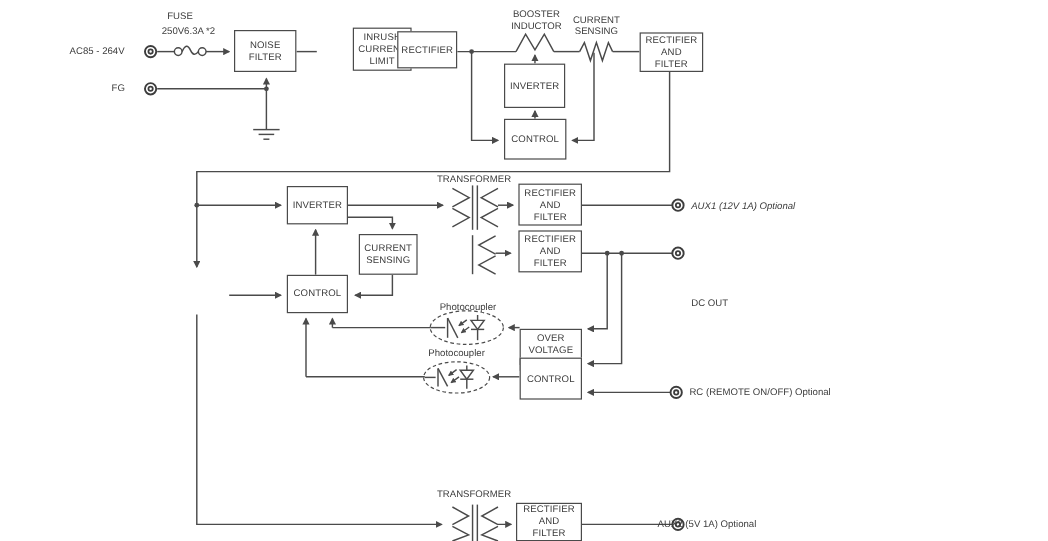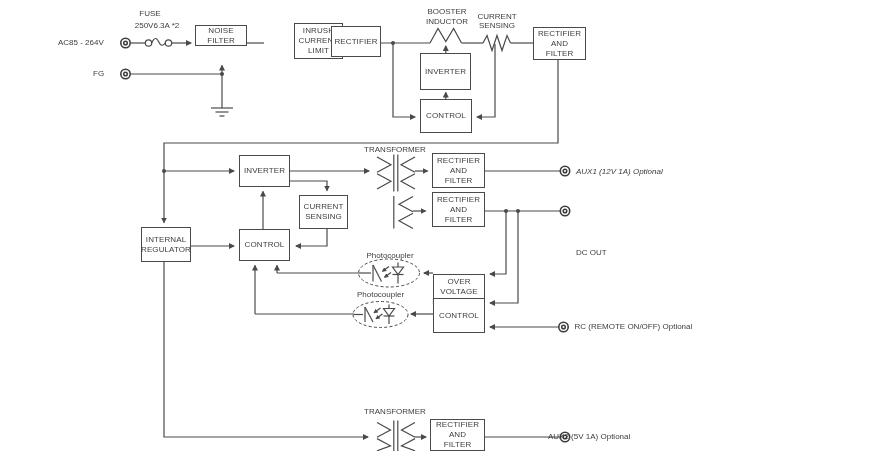--- a/index.html
+++ b/index.html
@@ -164,36 +164,34 @@
         <circle cx="563.5" cy="327" r="4.7" stroke-width="1.6"></circle>
           <circle cx="563.5" cy="327" r="1.8" stroke-width="1.5"></circle>
       </g>
       <g>
         <circle cx="565" cy="437" r="4.7" stroke-width="1.6"></circle>
           <circle cx="565" cy="437" r="1.8" stroke-width="1.5"></circle>
       </g>
     </g>
   </svg>
 
-  <div class="box" style="left:195px;top:25px;width:52px;height:21px;">NOISE
+  <div class="box" style="left:195px;top:25px;width:52px;height:35px;">NOISE
 FILTER</div>
   <div class="box" style="left:264px;top:23px;width:49px;height:36px;margin-left:30px;">INRUSH
 CURRENT
 LIMIT</div>
   <div class="box" style="left:331px;top:26px;width:50px;height:31px;">RECTIFIER</div>
   <div class="box" style="left:533px;top:27px;width:53px;height:33px;">RECTIFIER
 AND
 FILTER</div>
   <div class="box" style="left:420px;top:53px;width:51px;height:37px;">INVERTER</div>
   <div class="box" style="left:420px;top:99px;width:52px;height:34px;">CONTROL</div>
   <div class="box" style="left:239px;top:155px;width:51px;height:32px;">INVERTER</div>
   <div class="box" style="left:299px;top:195px;width:49px;height:34px;">CURRENT
 SENSING</div>
-  <div class="box" style="left:141px;top:227px;width:50px;height:35px;">INTERNAL
-REGULATOR</div>
   <div class="box" style="left:239px;top:229px;width:51px;height:32px;">CONTROL</div>
   <div class="box" style="left:432px;top:153px;width:53px;height:35px;">RECTIFIER
 AND
 FILTER</div>
   <div class="box" style="left:432px;top:192px;width:53px;height:35px;">RECTIFIER
 AND
 FILTER</div>
   <div class="box" style="left:433px;top:257px;width:52px;height:35px;margin-top:17px;">OVER
 VOLTAGE
 PROTECTION</div>

